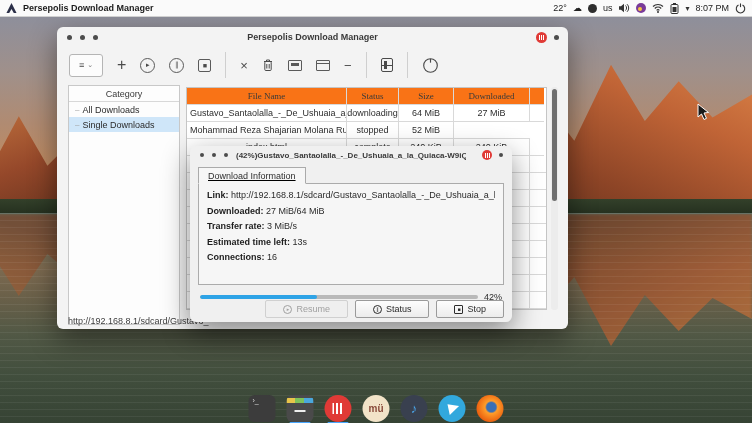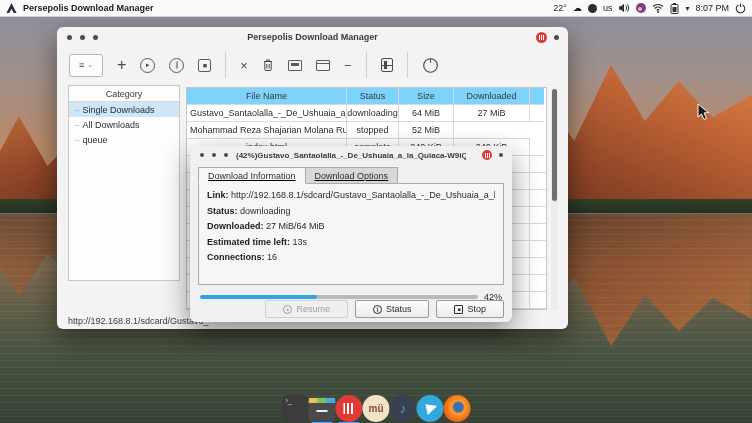--- a/index.html
+++ b/index.html
@@ -72,37 +72,37 @@
     display:flex; align-items:center; justify-content:center; font-size:7px; color:#4a4a4a; }
   .tb-sep { width:1px; height:26px; background:#cfcfcf; }
   .mini-win { width:14px; height:11px; border:1px solid #5a5a5a; border-radius:1px; position:relative; }
   .mini-win.bar::after { content:""; position:absolute; left:2px; top:2px; right:2px; height:3px; background:#5a5a5a; }
   .mini-win.top::after { content:""; position:absolute; left:0; top:2px; right:0; height:1px; background:#5a5a5a; }
   .queue-ic { width:12px; height:14px; border:1px solid #4a4a4a; border-radius:2px; position:relative; }
   .queue-ic::after { content:""; position:absolute; left:0; right:0; top:6px; height:1px; background:#4a4a4a; }
   .queue-ic::before { content:""; position:absolute; left:2px; top:2px; bottom:2px; width:3px; background:#4a4a4a; }
 
   
-  #sidebar { position:absolute; left:11px; top:58px; width:112px; height:196px; background:#fdfdfd;
+  #sidebar { position:absolute; left:11px; top:58px; width:112px; height:240px; background:#fdfdfd;
     border:1px solid #c8c8c8; font-size:9px; color:#2b2b2b; }
   .sb-header { height:16px; display:flex; align-items:center; justify-content:center;
     border-bottom:1px solid #d8d8d8; color:#3a3a3a; }
   .sb-item { height:15px; display:flex; align-items:center; padding-left:6px; white-space:nowrap; }
   .sb-item::before { content:"–"; color:#a0a0a0; margin-right:3px; font-size:8px; }
   .sb-item.selected { background:#cfe6f9; }
 
   
   #dl-table { position:absolute; left:129px; top:60px; width:361px; height:223px;
     border:1px solid #c5c5c5; background:#fff; font-size:9px; color:#2e2e2e; }
   .t-row { display:grid; grid-template-columns:160px 52px 55px 76px 14px; height:17px; }
   .t-row > div { border-right:1px solid #d9d9d9; border-bottom:1px solid #d9d9d9;
     display:flex; align-items:center; justify-content:center; overflow:hidden; white-space:nowrap; }
   .t-row > div:last-child { border-right:none; }
   .t-row .fn { justify-content:flex-start; padding:0 3px; }
-  .t-head > div { background:#7dd3fc; color:#3a3a3a; }
+  .t-head > div { background:#f97316; color:#3a3a3a;font-family:Liberation Serif, serif; }
   .t-filler { position:absolute; left:0; top:68px; right:0; bottom:0;
     background:repeating-linear-gradient(180deg,transparent 0 16px,#d9d9d9 16px 17px); }
   .vline { position:absolute; top:0; bottom:0; width:1px; background:#d9d9d9; }
   #scrollbar { position:absolute; left:494px; top:60px; width:7px; height:223px; background:#ececec;
     border-radius:3px; }
   #scroll-thumb { position:absolute; left:1px; top:2px; width:5px; height:112px; background:#6f6f6f; border-radius:3px; }
   #statusbar { position:absolute; left:11px; bottom:3px; font-size:9px; color:#3c3c3c; }
 
   
   #dialog { left:190px; top:146px; width:322px; height:176px; z-index:20; background:#f0f0f0; }
@@ -126,21 +126,21 @@
   .btn-row { position:absolute; right:8px; top:154px; display:flex; gap:7px; }
   .dlg-btn { height:18px; padding:0 17px; font-size:9px; display:flex; align-items:center; gap:4px;
     border:1px solid #9a9a9a; border-radius:2px; background:linear-gradient(#fdfdfd,#ececec); color:#2b2b2b; }
   .dlg-btn.disabled { border-color:#d0d0d0; background:#efefef; color:#a0a0a0; }
   .btn-ic { width:9px; height:9px; border:1px solid currentColor; border-radius:50%;
     display:flex; align-items:center; justify-content:center; font-size:5px; }
   .btn-ic.square { border-radius:1px; }
 
   
   #dock { position:absolute; left:50%; transform:translateX(-50%); bottom:1px; display:flex;
-    align-items:flex-end; gap:0; z-index:40; }
+    align-items:flex-end; gap:11px; z-index:40; }
   .dock-item { position:relative; width:27px; height:27px; }
   .dock-item.running::after { content:""; position:absolute; left:3px; right:3px; bottom:-2px;
     height:2px; background:#4aa8ff; border-radius:1px; }
   .d-term1 { width:100%; height:100%; background:#3c3c3c; border-radius:6px; position:relative; }
   .d-term1::after { content:"›_"; position:absolute; left:4px; top:2px; font-size:7px; color:#ddd; }
   .d-term2 { width:100%; height:100%; background:#4a4a4a; border-radius:6px; position:relative; overflow:hidden; }
   .d-term2::before { content:""; position:absolute; left:0; right:0; top:3px; height:5px;
     background:linear-gradient(90deg,#e8c54a 0 33%,#7ec15a 33% 66%,#4aa8dd 66% 100%); }
   .d-term2::after { content:""; position:absolute; left:8px; top:15px; width:11px; height:2px; background:#eee; }
   .d-circle { width:100%; height:100%; border-radius:50%; display:flex; align-items:center; justify-content:center; }
@@ -259,23 +259,22 @@
       <span class="tb-btn">
         <svg width="17" height="17" viewBox="0 0 18 18">
             <circle cx="9" cy="9" r="7.2" stroke="#4a4a4a" stroke-width="1.2" fill="none"></circle>
             <line x1="9" y1="2" x2="9" y2="6" stroke="#4a4a4a" stroke-width="1.2"></line>
           </svg>
       </span>
     </div>
 
     <div id="sidebar">
       <div class="sb-header">Category</div>
+      <div class="sb-item">All Downloads</div>
       <div class="sb-item selected">Single Downloads</div>
-      <div class="sb-item">All Downloads</div>
-      <div class="sb-item">queue</div>
     </div>
 
     <div id="dl-table">
       <div class="t-row t-head">
         <div class="fn" style="justify-content:center">File Name</div>
         <div>Status</div>
         <div>Size</div>
         <div>Downloaded</div>
         <div></div>
       </div>
@@ -323,27 +322,26 @@
       </div>
       <span class="win-title">(42%)Gustavo_Santaolalla_-_De_Ushuaia_a_la_Quiaca-W9iQ0pcSVIM.mp4</span>
       <div class="tr-icons">
         <span class="app-badge"></span>
         <span class="tl-dot"></span>
       </div>
     </div>
 
     <div class="tabs">
       <div class="tab active">Download Information</div>
-      <div class="tab inactive">Download Options</div>
     </div>
 
     <div class="tab-panel">
       <div class="info-line"><b>Link:</b><span> http://192.168.8.1/sdcard/Gustavo_Santaolalla_-_De_Ushuaia_a_la_Quiaca-W9iQ0pcSVIM.r</span></div>
-      <div class="info-line"><b>Status:</b><span> downloading</span></div>
       <div class="info-line"><b>Downloaded:</b><span> 27 MiB/64 MiB</span></div>
+      <div class="info-line"><b>Transfer rate:</b><span> 3 MiB/s</span></div>
       <div class="info-line"><b>Estimated time left:</b><span> 13s</span></div>
       <div class="info-line"><b>Connections:</b><span> 16</span></div>
     </div>
 
     <div class="progress-row">
       <div class="progress-track">
         <div class="progress-fill" style="width: 42%;"></div>
       </div>
       <span class="progress-label">42%</span>
     </div>

